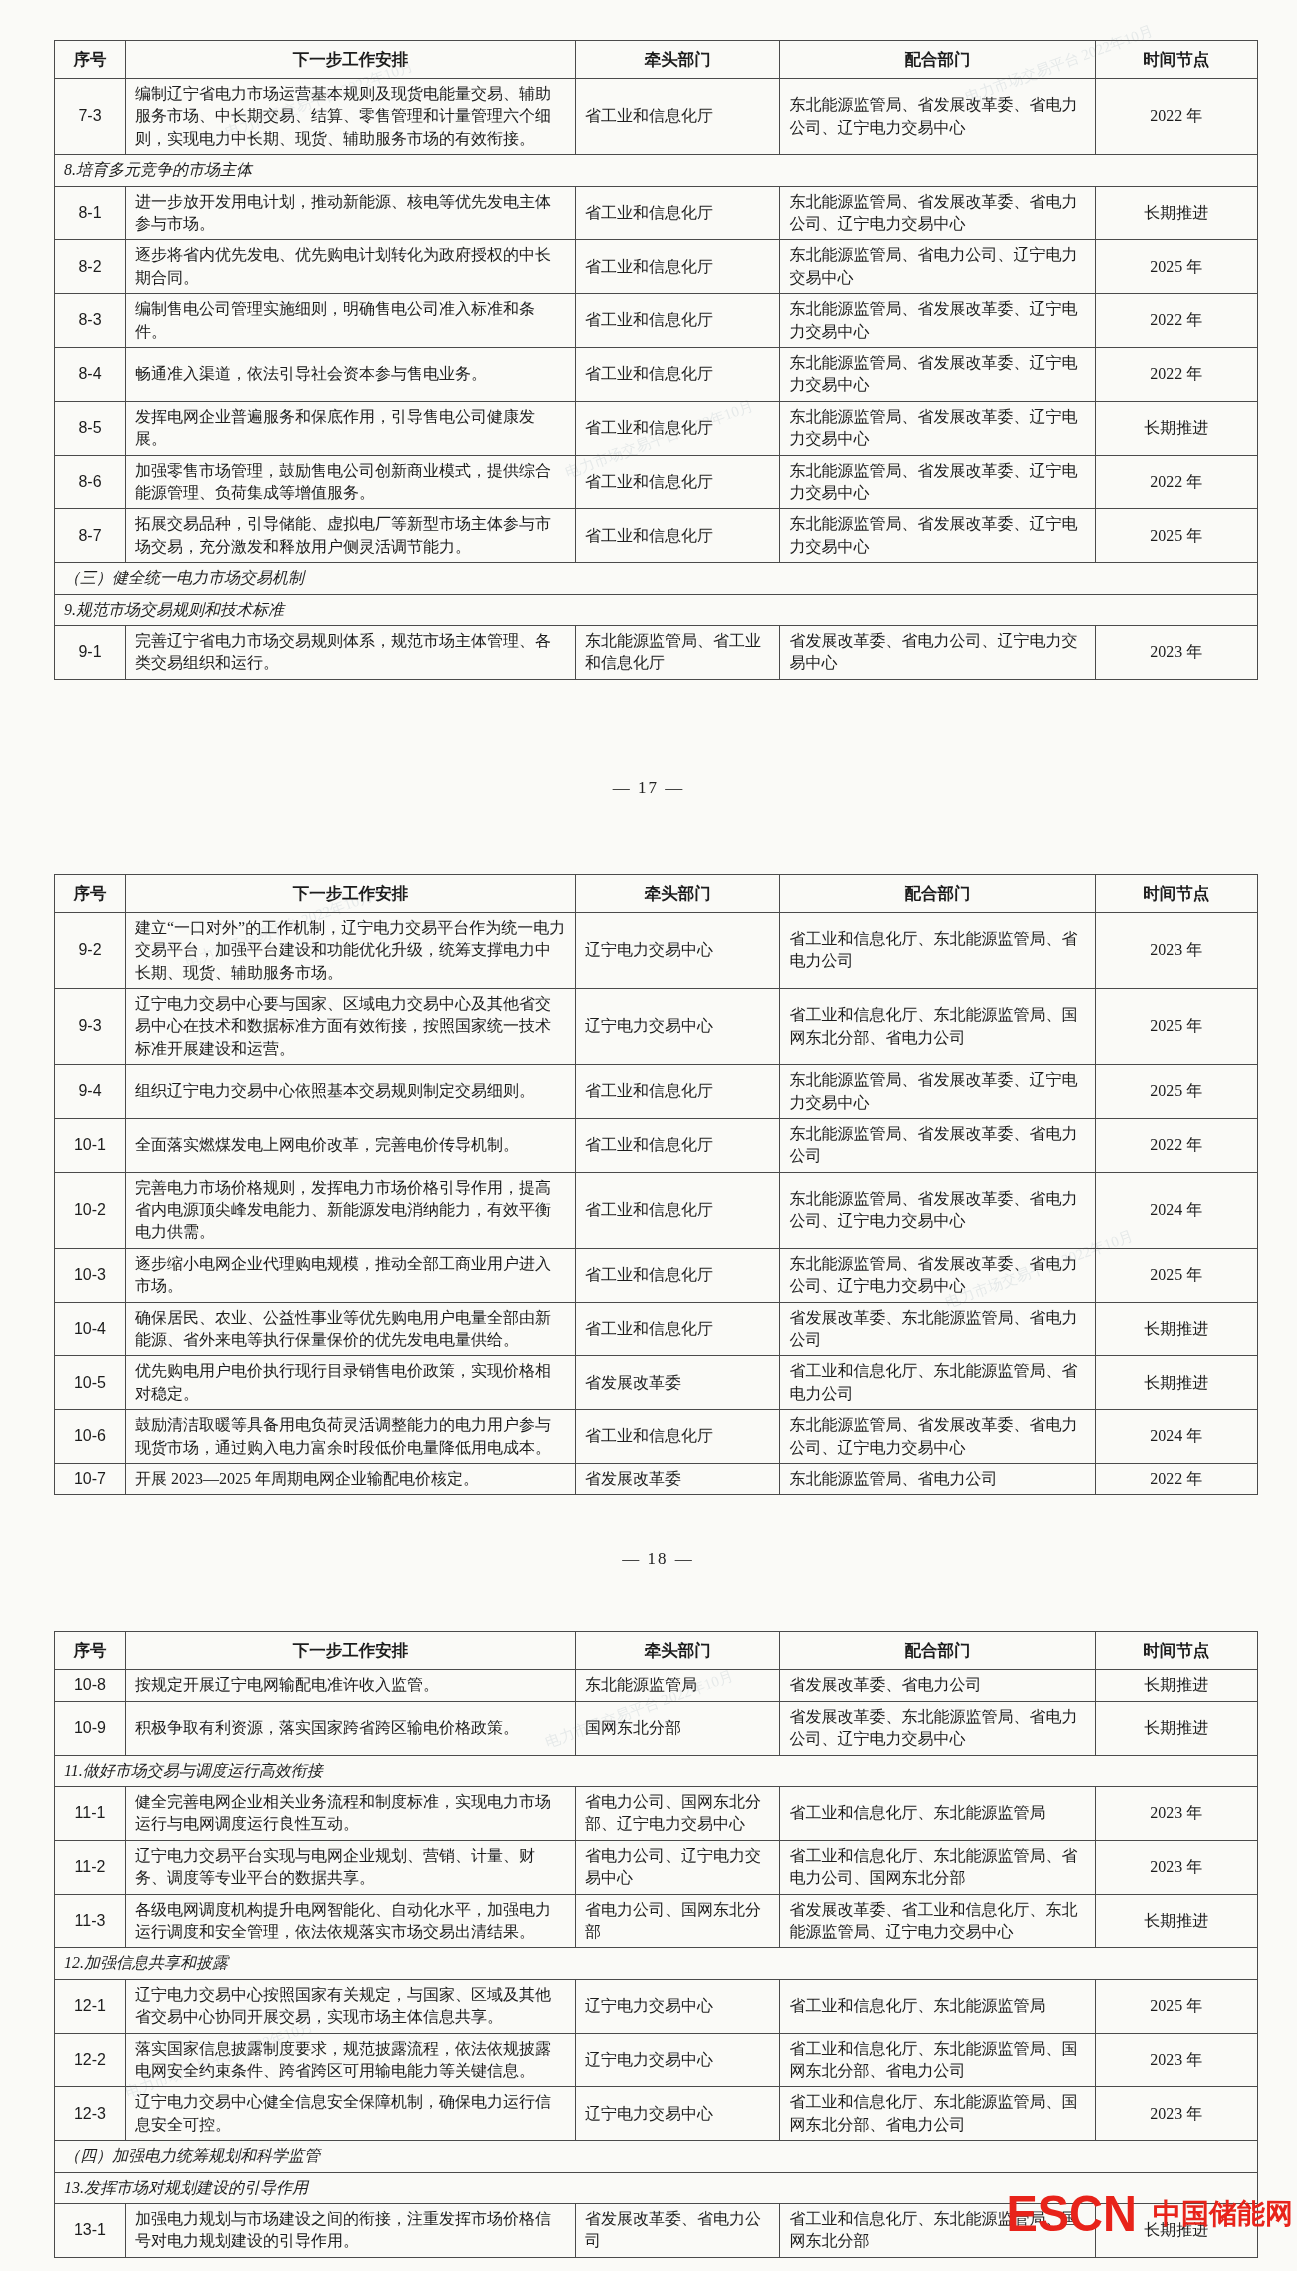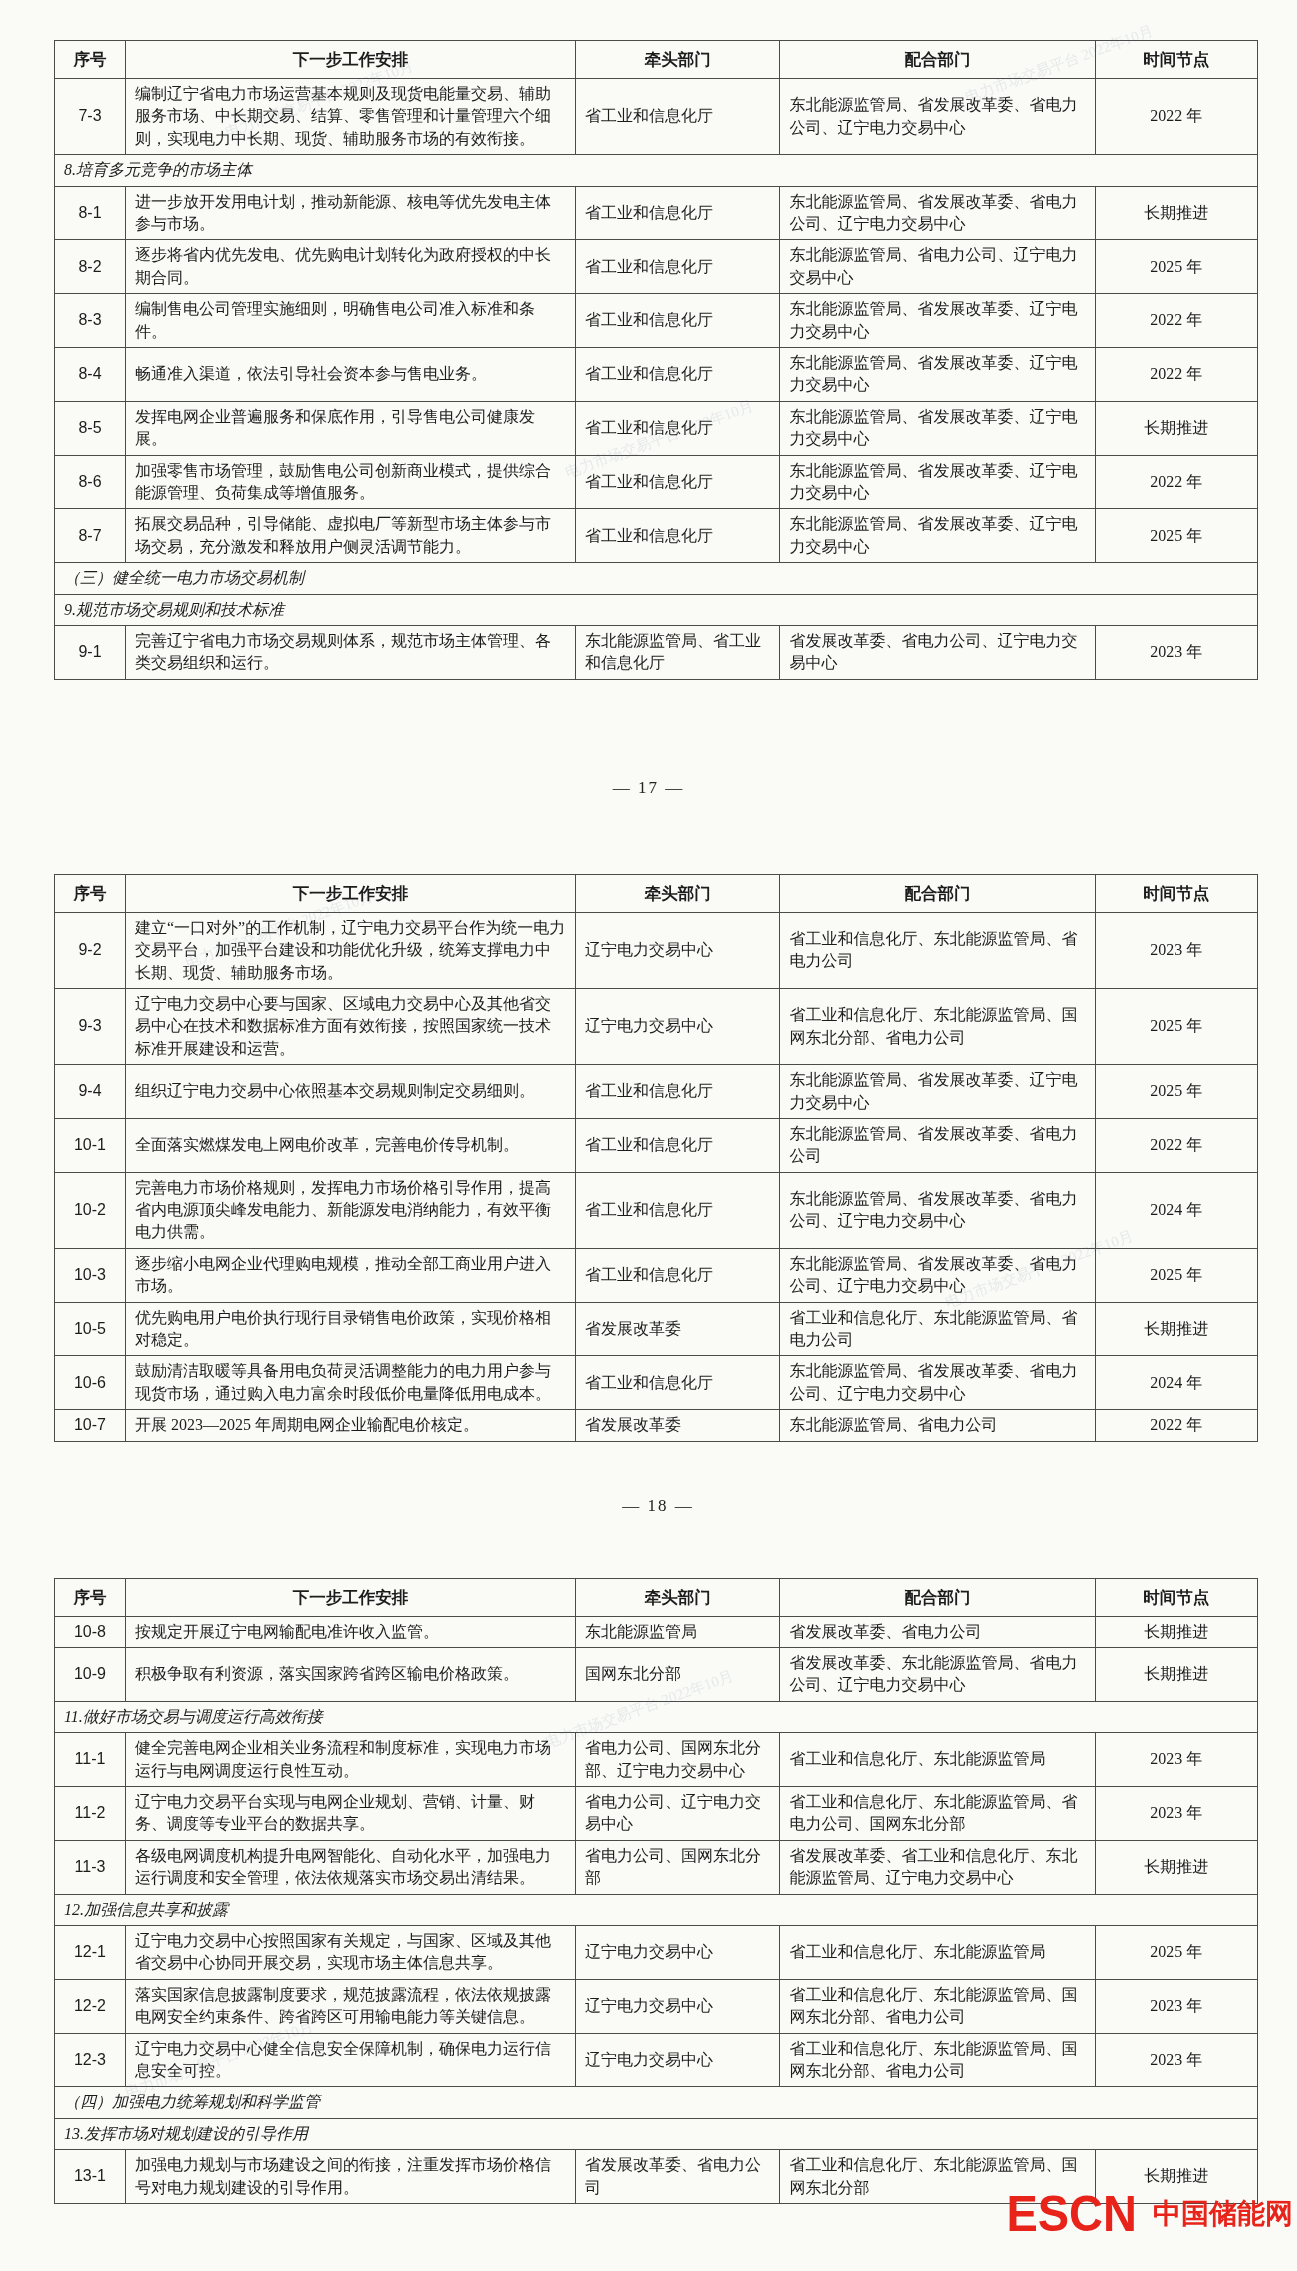--- a/index.html
+++ b/index.html
@@ -238,20 +238,27 @@
           <td class="time">2024 年</td>
         </tr>
         <tr>
           <td class="no">10-3</td>
           <td class="task">逐步缩小电网企业代理购电规模，推动全部工商业用户进入市场。</td>
           <td class="lead">省工业和信息化厅</td>
           <td class="support">东北能源监管局、省发展改革委、省电力公司、辽宁电力交易中心</td>
           <td class="time">2025 年</td>
         </tr>
         <tr>
+          <td class="no">10-4</td>
+          <td class="task">确保居民、农业、公益性事业等优先购电用户电量全部由新能源、省外来电等执行保量保价的优先发电电量供给。</td>
+          <td class="lead">省工业和信息化厅</td>
+          <td class="support">省发展改革委、东北能源监管局、省电力公司</td>
+          <td class="time">长期推进</td>
+        </tr>
+        <tr>
           <td class="no">10-5</td>
           <td class="task">优先购电用户电价执行现行目录销售电价政策，实现价格相对稳定。</td>
           <td class="lead">省发展改革委</td>
           <td class="support">省工业和信息化厅、东北能源监管局、省电力公司</td>
           <td class="time">长期推进</td>
         </tr>
         <tr>
           <td class="no">10-6</td>
           <td class="task">鼓励清洁取暖等具备用电负荷灵活调整能力的电力用户参与现货市场，通过购入电力富余时段低价电量降低用电成本。</td>
           <td class="lead">省工业和信息化厅</td>

